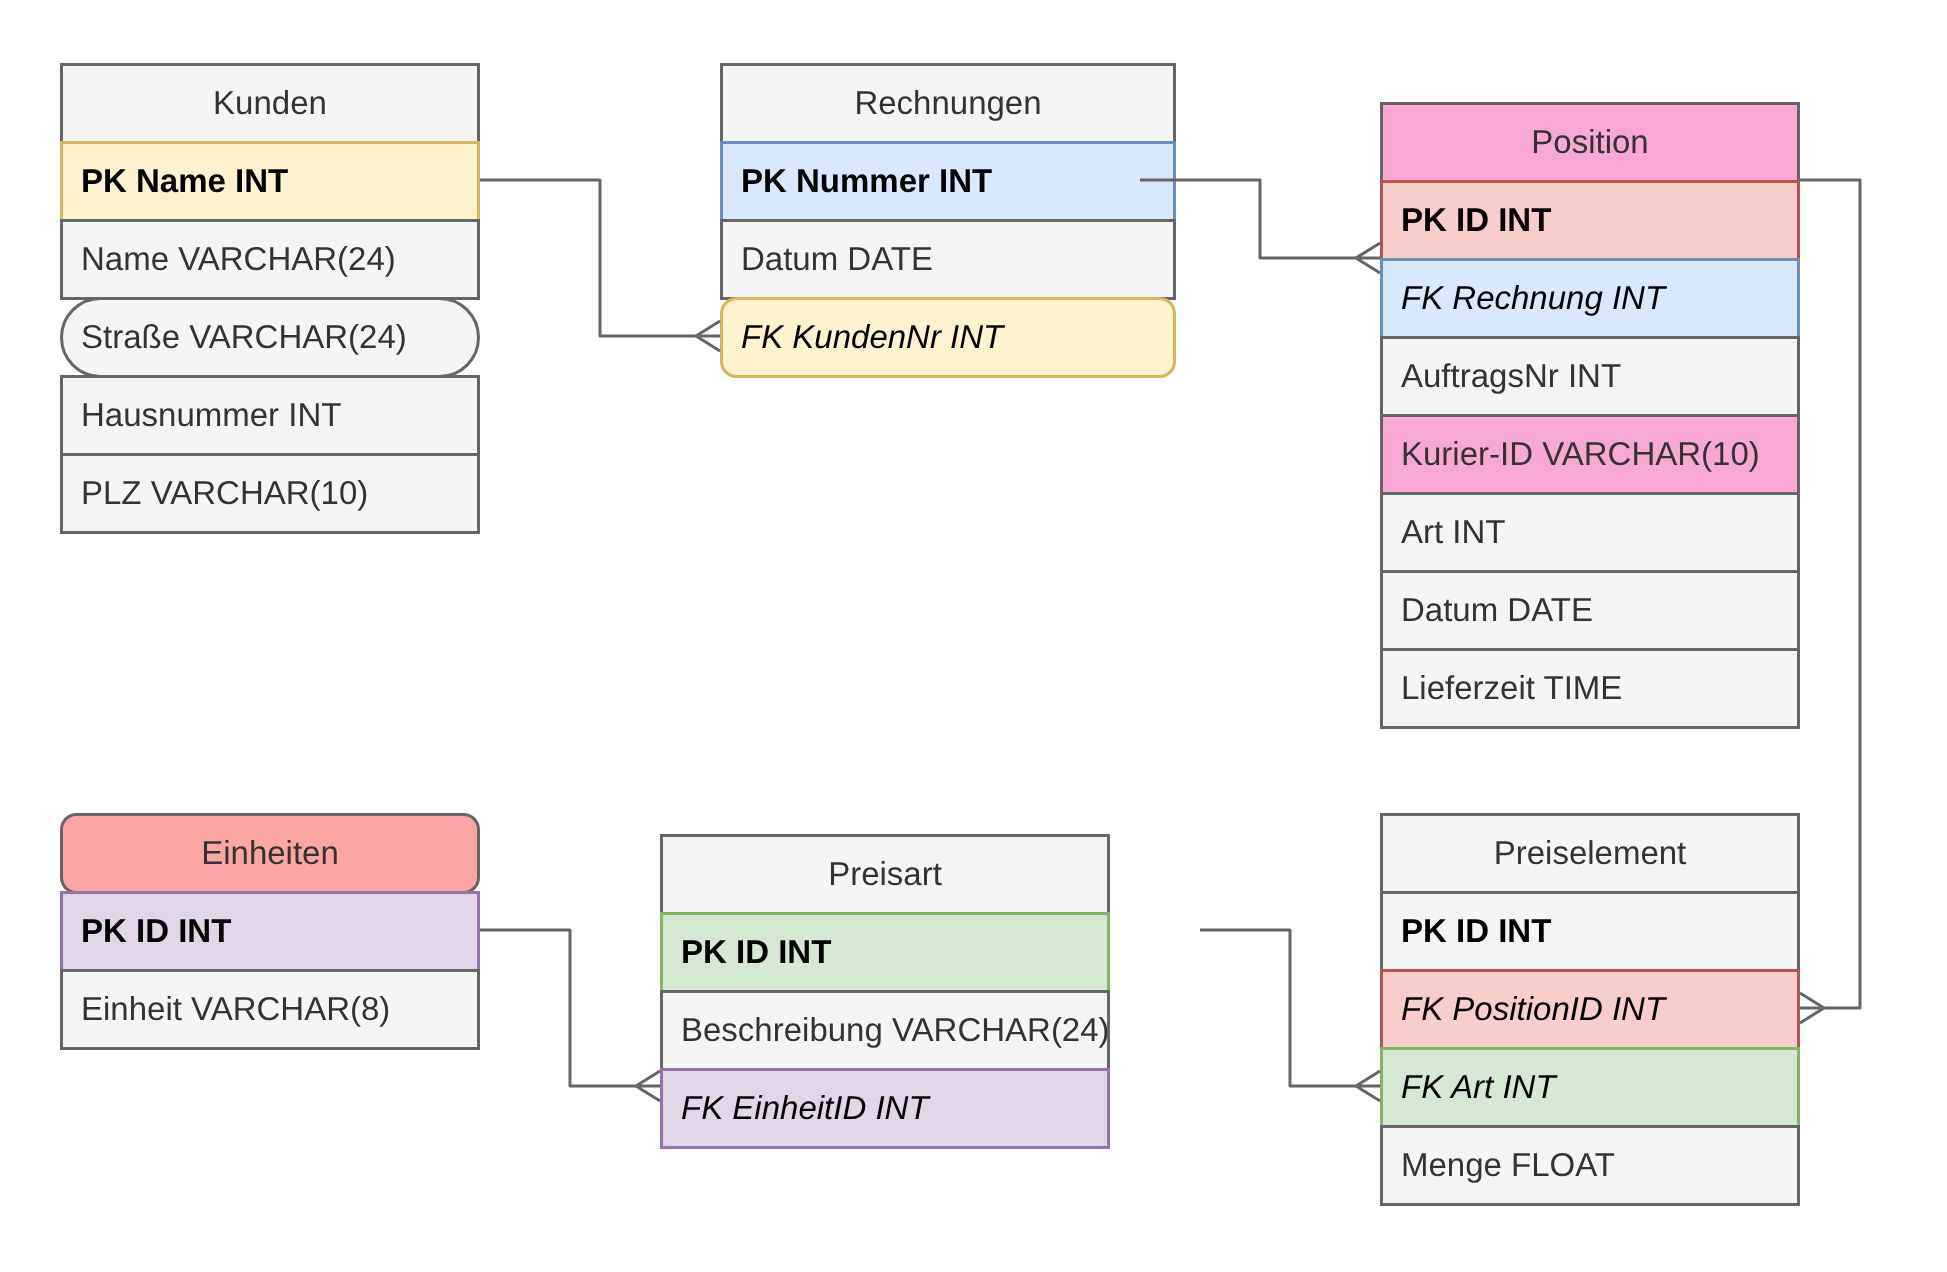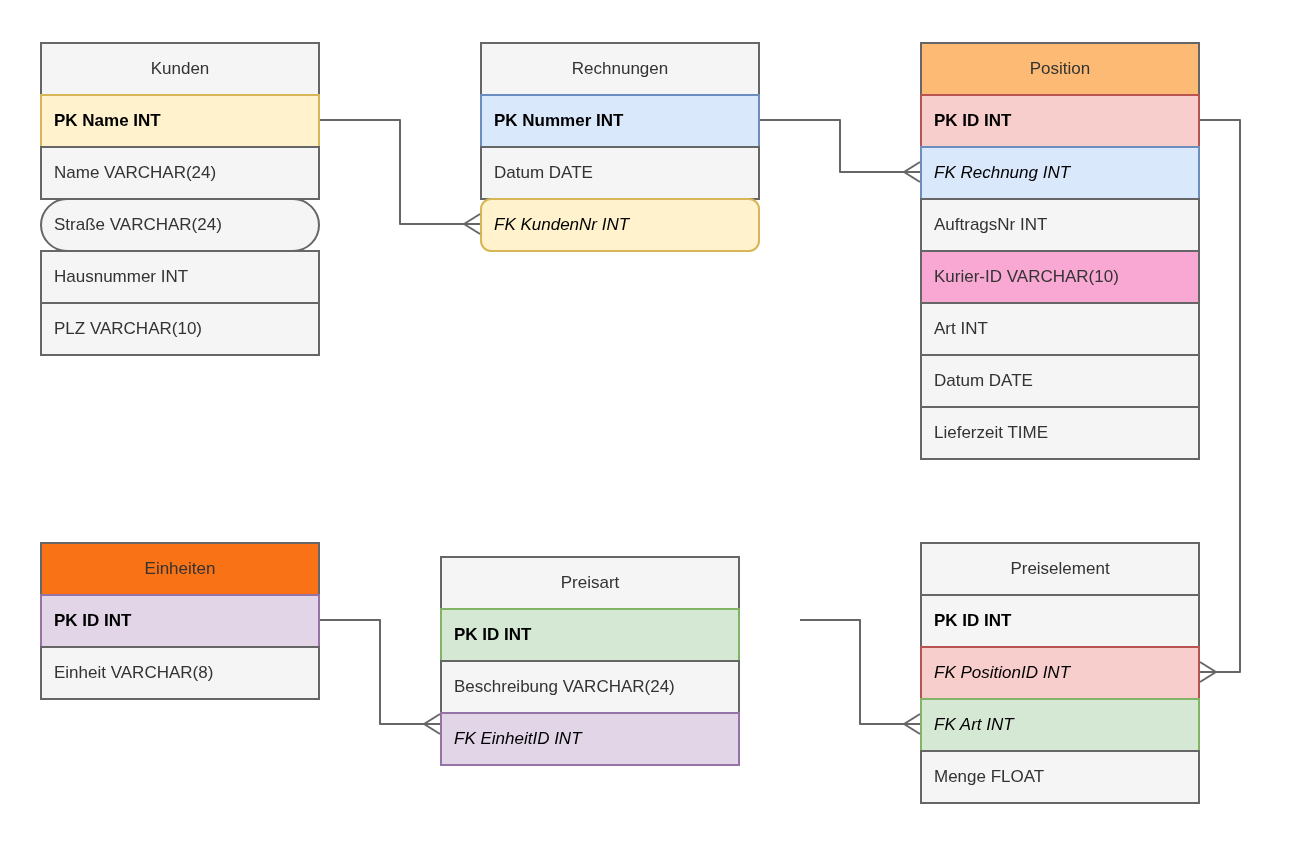--- a/index.html
+++ b/index.html
@@ -18,21 +18,21 @@
   .er-table {
     position: absolute;
   }
   .er-row {
     box-sizing: border-box;
     height: 54px;
     margin-top: -2px;
     display: flex;
     align-items: center;
     padding: 0 12px;
-    font-size: 17px;
+    font-size: 22px;
     color: #333333;
     background: #f5f5f5;
     border: 2px solid #666666;
     white-space: nowrap;
     overflow: hidden;
   }
   .er-row:first-child {
     margin-top: 0;
   }
   .er-header {
@@ -65,38 +65,38 @@
 <div id="canvas" style="width: 1298px; height: 848px; background: rgb(255, 255, 255);">
   <div id="tables-layer">
       <div class="er-table" style="left: 40px; top: 42px; width: 280px;">
         <div class="er-row er-header" style="background: rgb(245, 245, 245); border-color: rgb(102, 102, 102);">Kunden</div>
         <div class="er-row pk" style="background: rgb(255, 242, 204); border-color: rgb(214, 182, 86);">PK Name INT</div>
         <div class="er-row" style="background: rgb(245, 245, 245); border-color: rgb(102, 102, 102);">Name VARCHAR(24)</div>
         <div class="er-row" style="background: rgb(245, 245, 245); border-color: rgb(102, 102, 102); border-radius: 27px;">Straße VARCHAR(24)</div>
         <div class="er-row" style="background: rgb(245, 245, 245); border-color: rgb(102, 102, 102);">Hausnummer INT</div>
         <div class="er-row" style="background: rgb(245, 245, 245); border-color: rgb(102, 102, 102);">PLZ VARCHAR(10)</div>
       </div>
-      <div class="er-table" style="left: 480px; top: 42px; width: 280px;">
+      <div class="er-table" style="left: 480px; top: 42px; width: 304px;">
         <div class="er-row er-header" style="background: rgb(245, 245, 245); border-color: rgb(102, 102, 102);">Rechnungen</div>
         <div class="er-row pk" style="background: rgb(218, 232, 252); border-color: rgb(108, 142, 191);">PK Nummer INT</div>
         <div class="er-row" style="background: rgb(245, 245, 245); border-color: rgb(102, 102, 102);">Datum DATE</div>
         <div class="er-row fk" style="background: rgb(255, 242, 204); border-color: rgb(214, 182, 86); border-radius: 11px;">FK KundenNr INT</div>
       </div>
       <div class="er-table" style="left: 920px; top: 42px; width: 280px;">
-        <div class="er-row er-header" style="background: #fdba74; border-color: rgb(102, 102, 102);">Position</div>
+        <div class="er-row er-header" style="background: #f9a8d4; border-color: rgb(102, 102, 102); margin-top: 26px;">Position</div>
         <div class="er-row pk" style="background: rgb(248, 206, 204); border-color: rgb(184, 84, 80);">PK ID INT</div>
         <div class="er-row fk" style="background: rgb(218, 232, 252); border-color: rgb(108, 142, 191);">FK Rechnung INT</div>
         <div class="er-row" style="background: rgb(245, 245, 245); border-color: rgb(102, 102, 102);">AuftragsNr INT</div>
         <div class="er-row" style="background: #f9a8d4; border-color: rgb(102, 102, 102);">Kurier-ID VARCHAR(10)</div>
         <div class="er-row" style="background: rgb(245, 245, 245); border-color: rgb(102, 102, 102);">Art INT</div>
         <div class="er-row" style="background: rgb(245, 245, 245); border-color: rgb(102, 102, 102);">Datum DATE</div>
         <div class="er-row" style="background: rgb(245, 245, 245); border-color: rgb(102, 102, 102);">Lieferzeit TIME</div>
       </div>
       <div class="er-table" style="left: 40px; top: 542px; width: 280px;">
-        <div class="er-row er-header" style="background: #f97316; border-color: rgb(102, 102, 102);">Einheiten</div>
+        <div class="er-row er-header" style="background: #fca5a5; border-color: rgb(102, 102, 102); border-radius: 11px;">Einheiten</div>
         <div class="er-row pk" style="background: rgb(225, 213, 231); border-color: rgb(150, 115, 166);">PK ID INT</div>
         <div class="er-row" style="background: rgb(245, 245, 245); border-color: rgb(102, 102, 102);">Einheit VARCHAR(8)</div>
       </div>
       <div class="er-table" style="left: 440px; top: 556px; width: 300px;">
         <div class="er-row er-header" style="background: rgb(245, 245, 245); border-color: rgb(102, 102, 102);">Preisart</div>
         <div class="er-row pk" style="background: rgb(213, 232, 212); border-color: rgb(130, 179, 102);">PK ID INT</div>
         <div class="er-row" style="background: rgb(245, 245, 245); border-color: rgb(102, 102, 102);">Beschreibung VARCHAR(24)</div>
         <div class="er-row fk" style="background: rgb(225, 213, 231); border-color: rgb(150, 115, 166);">FK EinheitID INT</div>
       </div>
       <div class="er-table" style="left: 920px; top: 542px; width: 280px;">

